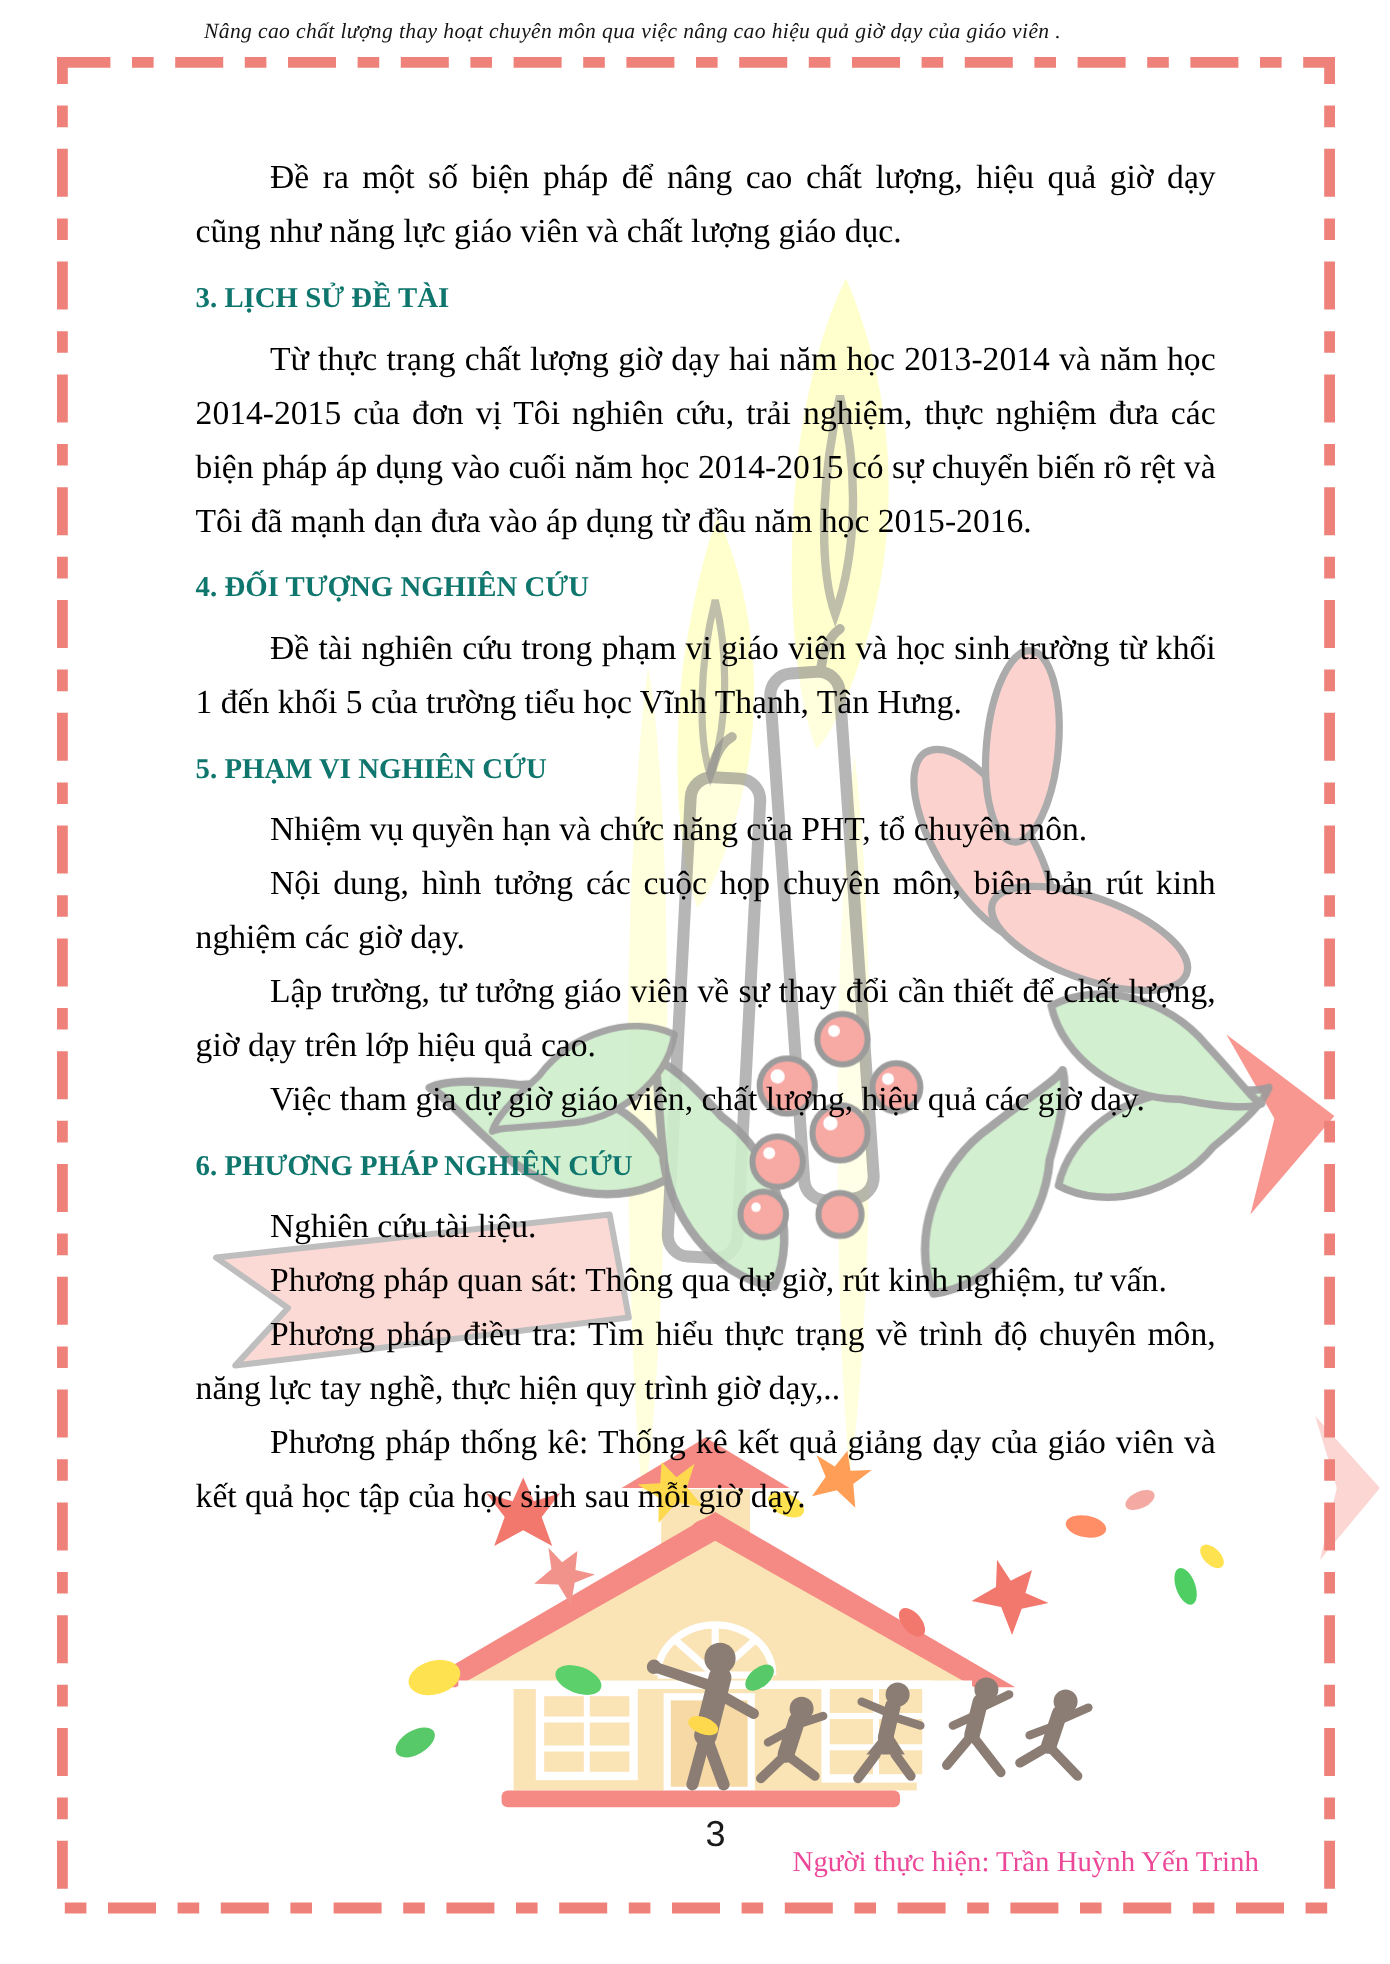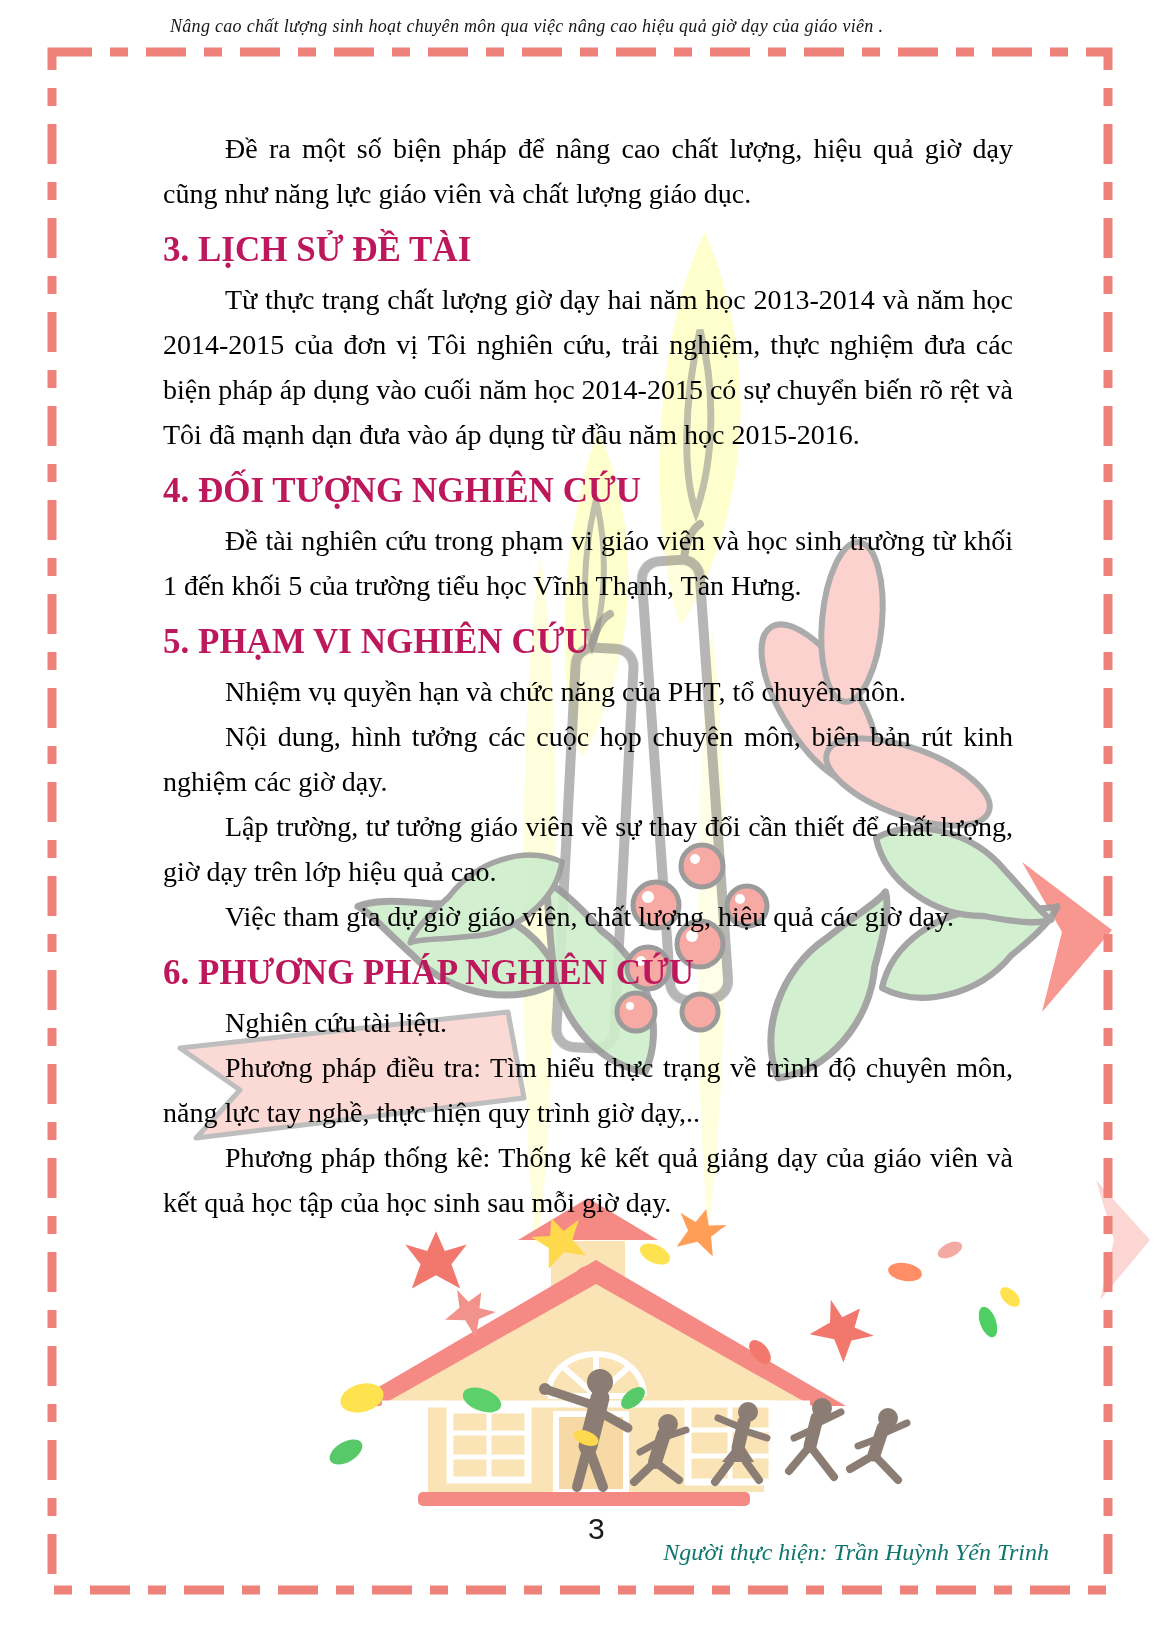--- a/index.html
+++ b/index.html
@@ -15,31 +15,31 @@
     font-style:italic;font-size:18px;color:#151515;
     letter-spacing:0.3px;white-space:nowrap;
   }
   .wm{position:absolute;left:0;top:0;z-index:0;pointer-events:none;}
   .content{
     position:absolute;left:163px;top:126px;width:850px;z-index:2;
     font-size:28px;line-height:45px;color:#000;text-align:justify;
   }
   .para{margin:0;text-indent:62px;}
   .heading{
-    margin:10px 0 4px 0;font-size:35px;line-height:47px;
-    font-weight:bold;color:#be185d;text-align:left;text-indent:0;
+    margin:10px 0 4px 0;font-size:24px;line-height:47px;
+    font-weight:bold;color:#0f766e;text-align:left;text-indent:0;
   }
   .page-number{
     position:absolute;left:588px;top:1512px;z-index:2;
     font-family:"Liberation Sans","DejaVu Sans",sans-serif;
     font-size:30px;color:#1a1a1a;
   }
   .author-line{
     position:absolute;right:109px;top:1539px;z-index:2;
-    font-style:italic;font-size:24px;color:#0f766e;white-space:nowrap;
+    font-size:24px;color:#ec4899;white-space:nowrap;
   }
 </style>
 </head>
 <body>
 
 <div class="page">
 
   <svg class="wm" width="1158" height="1637" viewBox="0 0 1158 1637">
 
     <g>
@@ -205,35 +205,36 @@
       <ellipse cx="988" cy="1322" rx="16" ry="8" fill="#4fcf63" transform="rotate(70 988 1322)"></ellipse>
       <ellipse cx="760" cy="1352" rx="14" ry="8" fill="#f2776d" transform="rotate(50 760 1352)"></ellipse>
       <ellipse cx="633" cy="1398" rx="14" ry="8" fill="#58c968" transform="rotate(-40 633 1398)"></ellipse>
       <ellipse cx="586" cy="1438" rx="13" ry="7" fill="#ffd94d" transform="rotate(20 586 1438)"></ellipse>
       <ellipse cx="950" cy="1250" rx="13" ry="7" fill="#f4a9a2" transform="rotate(-25 950 1250)"></ellipse>
     </g>
 
     <rect x="52" y="52" width="1056" height="1538" fill="none" stroke="#ee8179" stroke-width="9" stroke-dasharray="40 18 18 18"></rect>
   </svg>
 
-  <div class="running-head">Nâng  cao chất lượng sinh hoạt chuyên môn qua việc nâng cao hiệu quả giờ dạy của giáo viên .</div>
+  <div class="running-head">Nâng  cao chất lượng thay hoạt chuyên môn qua việc nâng cao hiệu quả giờ dạy của giáo viên .</div>
 
   <div class="content">
     <p class="para">Đề ra một số biện pháp để nâng cao chất lượng, hiệu quả giờ dạy cũng như năng lực giáo viên và chất lượng giáo dục.</p>
     <h2 class="heading">3. LỊCH SỬ ĐỀ TÀI</h2>
     <p class="para">Từ thực trạng chất lượng giờ dạy hai năm học 2013-2014 và năm học 2014-2015 của đơn vị Tôi nghiên cứu, trải nghiệm, thực nghiệm đưa các biện pháp áp dụng vào cuối năm học 2014-2015 có sự chuyển biến rõ rệt và Tôi đã mạnh dạn đưa vào áp dụng từ đầu năm học 2015-2016.</p>
     <h2 class="heading">4. ĐỐI TƯỢNG NGHIÊN CỨU</h2>
     <p class="para">Đề tài nghiên cứu trong phạm vi giáo viên và học sinh trường từ khối 1 đến khối 5 của trường tiểu học Vĩnh Thạnh, Tân Hưng.</p>
     <h2 class="heading">5. PHẠM VI NGHIÊN CỨU</h2>
     <p class="para">Nhiệm vụ quyền hạn và chức năng của PHT, tổ chuyên môn.</p>
     <p class="para">Nội dung, hình tưởng các cuộc họp chuyên môn, biên bản rút kinh nghiệm các giờ dạy.</p>
     <p class="para">Lập trường, tư tưởng giáo viên về sự thay đổi cần thiết để chất lượng, giờ dạy trên lớp hiệu quả cao.</p>
     <p class="para">Việc tham gia dự giờ giáo viên, chất lượng, hiệu quả các giờ dạy.</p>
     <h2 class="heading">6. PHƯƠNG PHÁP NGHIÊN CỨU</h2>
     <p class="para">Nghiên cứu tài liệu.</p>
+    <p class="para">Phương pháp quan sát: Thông qua dự giờ, rút kinh nghiệm, tư vấn.</p>
     <p class="para">Phương pháp điều tra: Tìm hiểu thực trạng về trình độ chuyên môn, năng lực tay nghề, thực hiện quy trình giờ dạy,..</p>
     <p class="para">Phương pháp thống kê: Thống kê kết quả giảng dạy của giáo viên và kết quả học tập của học sinh sau mỗi giờ dạy.</p>
   </div>
 
   <div class="page-number">3</div>
   <div class="author-line">Người thực hiện: Trần Huỳnh Yến Trinh</div>
 
 </div>
 
 </body></html>

